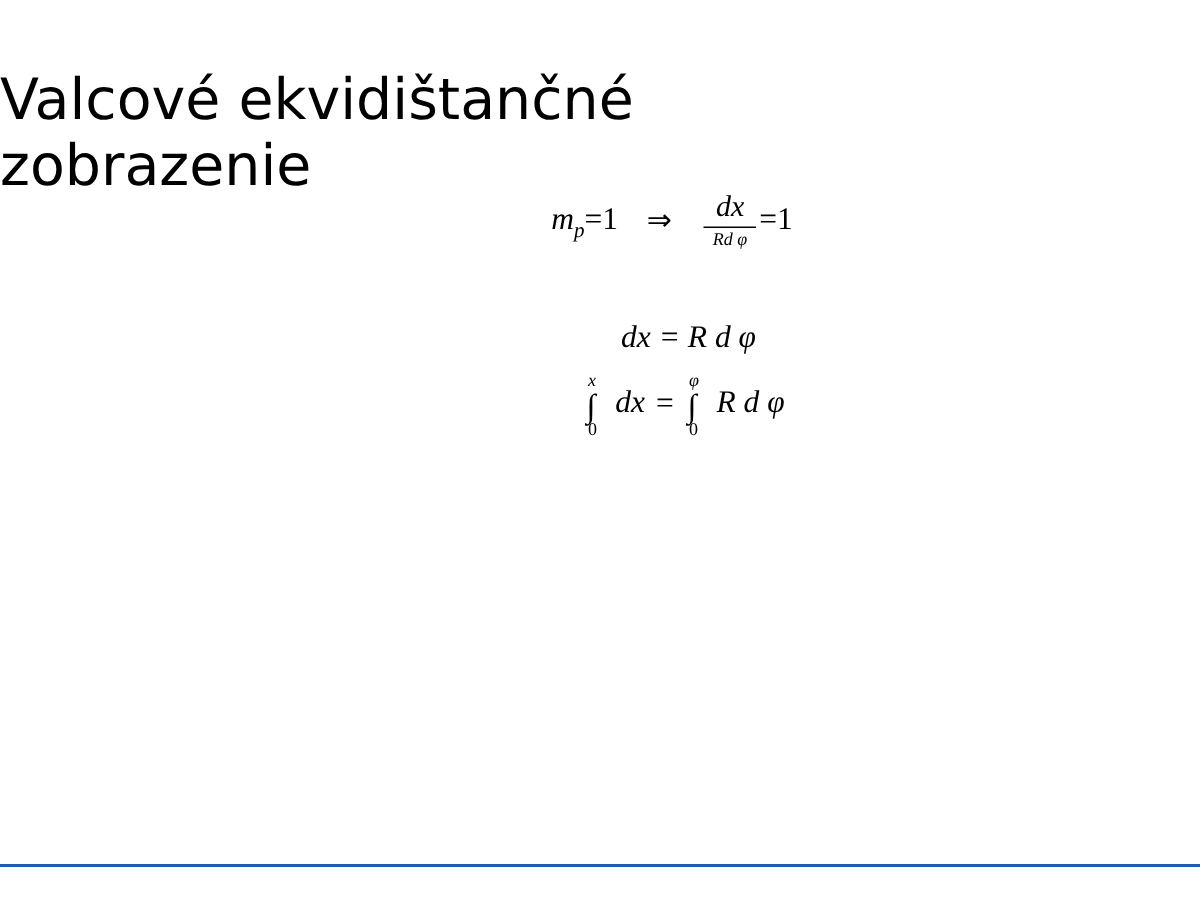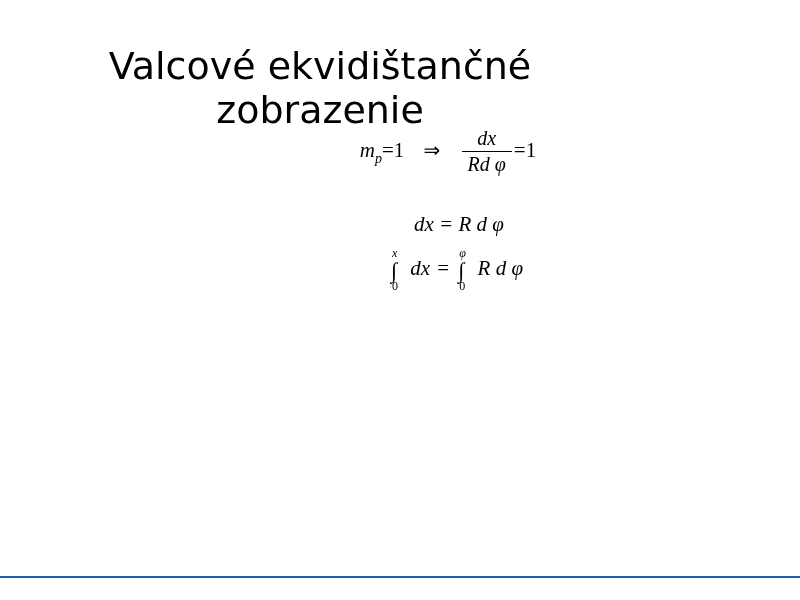--- a/index.html
+++ b/index.html
@@ -18,21 +18,20 @@
     position: relative;
     width: 800px;
     height: 600px;
     box-sizing: border-box;
   }
   .slide-title {
     position: absolute;
     left: 0;
     top: 44px;
     width: 640px;
-    text-align: center;
     font-size: 38px;
     font-weight: normal;
     color: #000000;
     letter-spacing: 0px;
     font-family: "DejaVu Sans", sans-serif;
   }
   .formula-block {
     position: absolute;
     left: 0;
     top: 128px;
@@ -83,21 +82,21 @@
   .frac .num {
     display: block;
     font-size: 20px;
     font-style: italic;
     padding: 0 6px 1px 6px;
     border-bottom: 1.4px solid #000;
     line-height: 1.15;
   }
   .frac .den {
     display: block;
-    font-size: 20px;
+    font-size: 12px;
     font-style: italic;
     padding: 1px 6px 0 6px;
     line-height: 1.15;
   }
   
   .line2 {
     position: relative;
     margin-top: 22px;
     text-align: center;
     font-size: 21px;

